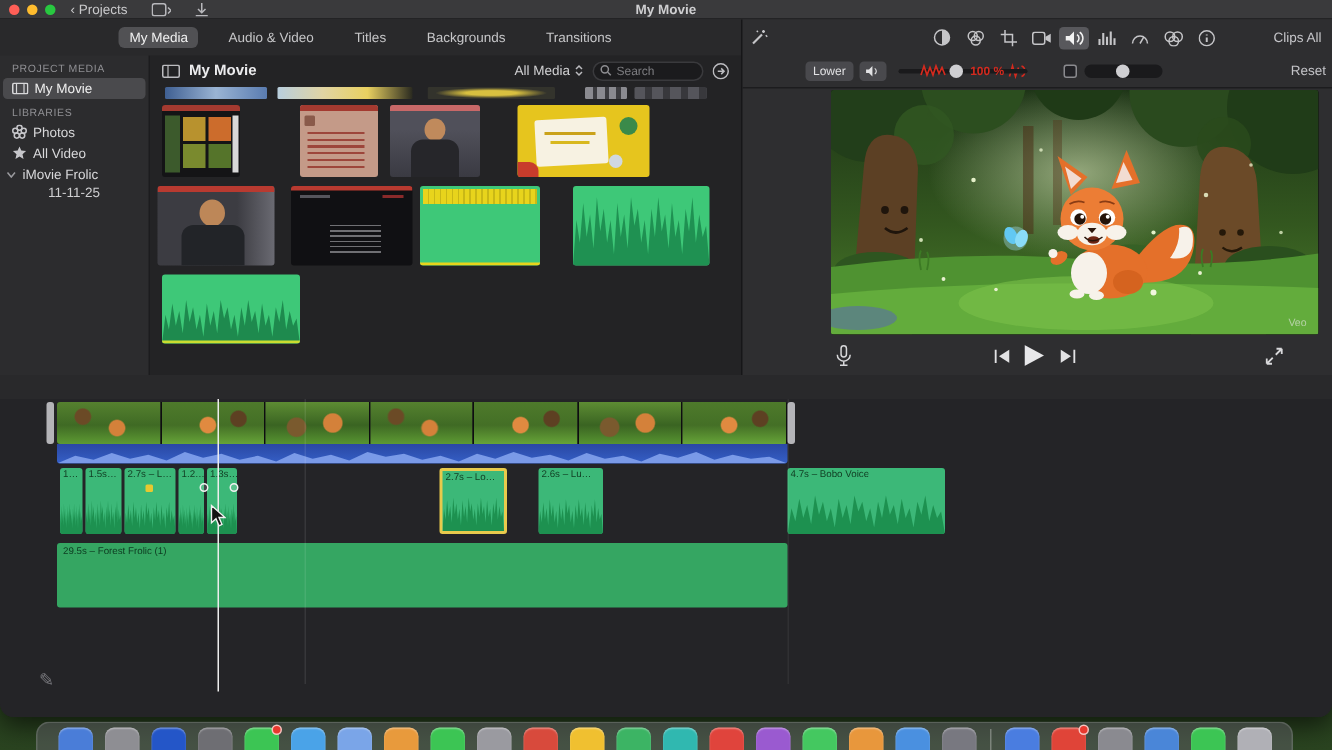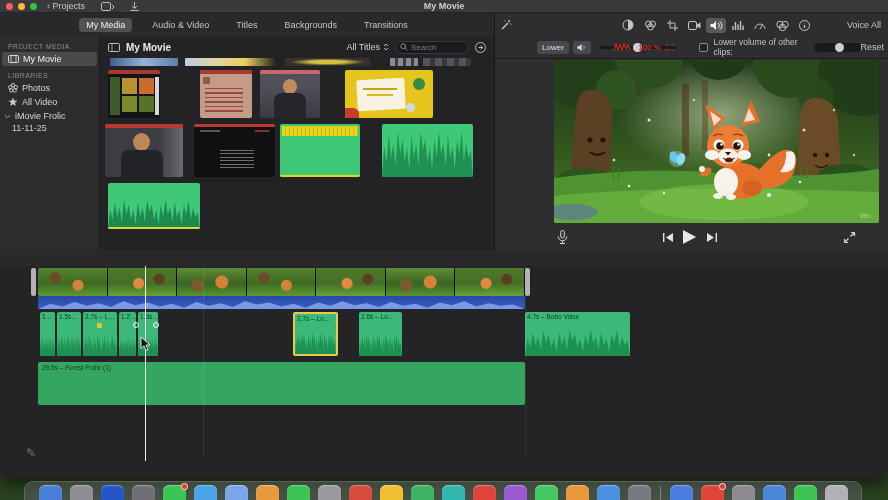--- a/index.html
+++ b/index.html
@@ -15,21 +15,21 @@
 .win-title{position:absolute;left:0;right:0;text-align:center;font-size:9px;font-weight:bold;color:#cfcfd1;pointer-events:none}
 
 .tabbar{position:absolute;top:13px;left:0;width:494px;height:24px;display:flex;align-items:center;justify-content:center;gap:13px}
 .tab{font-size:9px;color:#c6c6c8;white-space:nowrap;padding:2px 7px;border-radius:4px}
 .tab.sel{background:#515154;color:#f2f2f2}
 
 .sidebar{position:absolute;top:37px;left:0;width:100px;height:213px;background:#2c2c2e;border-right:1px solid #1c1c1e}
 .sb-h{font-size:7px;letter-spacing:.4px;color:#8f8f93;padding:6px 8px 2px}
 .sb-item{display:flex;align-items:center;gap:4px;font-size:9px;color:#d8d8da;padding:2px 8px;white-space:nowrap}
 .sb-item.sel{background:#4a4a4d;border-radius:3px;margin:0 2px;padding:2px 6px;color:#efefef}
-.sb-ind{padding-left:12px;font-size:9px;color:#cfcfd1}
+.sb-ind{padding-left:32px;font-size:9px;color:#cfcfd1}
 
 .browser{position:absolute;top:37px;left:100px;width:394px;height:213px;background:#232325}
 .br-head{position:absolute;top:0;left:0;right:0;height:20px;display:flex;align-items:center;padding:0 8px;gap:6px}
 .br-title{font-size:10px;font-weight:bold;color:#ececee}
 .clips-dd{display:flex;align-items:center;gap:3px;font-size:9px;color:#d2d2d4;margin-left:auto}
 .searchbox{width:74px;height:13px;background:#1b1b1d;border:1px solid #3a3a3d;border-radius:7px;display:flex;align-items:center;padding:0 4px;gap:3px}
 .searchbox input{background:transparent;border:none;outline:none;width:52px;font-size:8px;color:#cfcfcf;font-family:"Liberation Sans",sans-serif}
 .searchbox input::placeholder{color:#7d7d81}
 .sliver{position:absolute;top:21px;height:8px;border-radius:1px}
 .th{position:absolute;border-radius:2px;overflow:hidden;background:#1a1a1c}
@@ -166,21 +166,21 @@
     </div>
 
     <div class="browser">
       <div class="br-head">
         <svg class="i" width="12" height="9" viewBox="0 0 12 9">
             <rect x="0.5" y="0.5" width="11" height="8" rx="1" fill="none" stroke="#bcbcc0"></rect>
             <path d="M4,0.5 V8.5" stroke="#bcbcc0" stroke-width="0.8"></path>
           </svg>
         <span class="br-title">My Movie</span>
         <span class="clips-dd">
-          <span>All Titles</span>
+          <span>All Media</span>
           <svg class="i" width="6" height="8" viewBox="0 0 6 8">
               <path d="M1,3 L3,1 L5,3 M1,5 L3,7 L5,5" fill="none" stroke="#bcbcc0"></path>
             </svg>
         </span>
         <span class="searchbox">
           <svg class="i" width="8" height="8" viewBox="0 0 8 8">
               <circle cx="3.2" cy="3.2" r="2.4" fill="none" stroke="#8d8d91"></circle>
               <path d="M5.2,5.2 L7.2,7.2" stroke="#8d8d91"></path>
             </svg>
           <input placeholder="Search" style="">
@@ -309,21 +309,21 @@
               <circle cx="9" cy="4.5" r="3.2" fill="none" stroke="#c5c5c8"></circle>
               <circle cx="6.5" cy="7.5" r="3.2" fill="none" stroke="#c5c5c8"></circle>
             </svg>
         </span>
         <span class="adj-ico">
           <svg class="i" width="11" height="11" viewBox="0 0 11 11">
               <circle cx="5.5" cy="5.5" r="5" fill="none" stroke="#c5c5c8"></circle>
               <path d="M5.5,3 V3.6 M5.5,5 V8" stroke="#c5c5c8" stroke-width="1.3"></path>
             </svg>
         </span>
-        <span class="graytxt" style="margin-left:auto;margin-right:7px">Voice All</span>
+        <span class="graytxt" style="margin-left:auto;margin-right:7px">Clips All</span>
       </div>
 
       <div class="volrow">
         <span class="pill" style="margin-left:42px">Lower</span>
         <span class="pill" style="margin-left:4px;padding:2px 4px">
           <svg class="i" width="10" height="9" viewBox="0 0 13 11">
               <path d="M0.5,4 H3 L6,1 V10 L3,7 H0.5 Z" fill="#e2e2e4"></path>
               <path d="M8,3 a3,3 0 0 1 0,5" fill="none" stroke="#e2e2e4"></path>
             </svg>
         </span>
@@ -331,21 +331,20 @@
           <span class="knob" style="left:34px"></span>
           <svg class="i abs" style="left:14px;top:-4px" width="18" height="10" viewBox="0 0 18 10">
               <path d="M1,8 L3,2 L5,8 L7,3 L9,8 L11,2 L13,7 L15,3 L17,8" fill="none" stroke="#d42a1e" stroke-width="1.1"></path>
             </svg>
         </span>
         <span class="redtxt" style="margin-left:-38px;position:relative;z-index:2">100 %</span>
         <svg class="i" style="margin-left:2px" width="14" height="11" viewBox="0 0 14 11">
             <path d="M2,9 L4,2 L6,9 L8,3 M10,2 C13,3 13,8 10,9" fill="none" stroke="#d42a1e" stroke-width="1.1"></path>
           </svg>
         <span style="margin-left:24px;width:9px;height:9px;border:1px solid #8a8a8e;background:#222226;border-radius:2px;flex:none"></span>
-        <span class="graytxt" style="margin-left:5px;font-size:8.5px">Lower volume of other clips:</span>
         <span class="lvtrack" style="margin-left:5px">
           <span class="knob" style="left:21px"></span>
         </span>
         <span class="graytxt" style="margin-left:auto;margin-right:4px">Reset</span>
       </div>
       <div class="abs" style="top:45px;left:0;right:0;height:1px;background:#1c1c1e"></div>
 
       <div class="stage">
         <svg width="325" height="163" viewBox="0 0 325 163">
           <defs>

